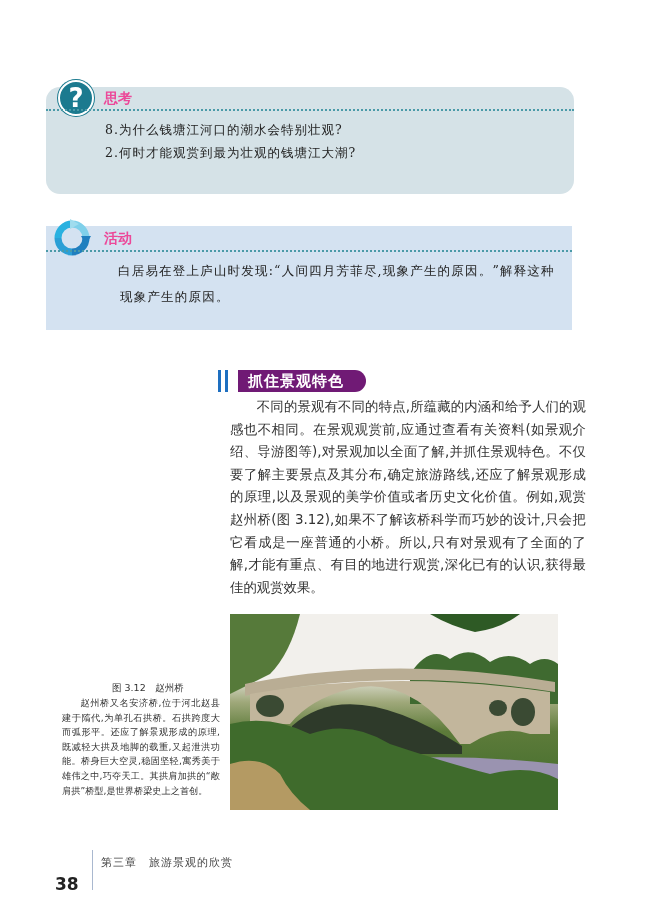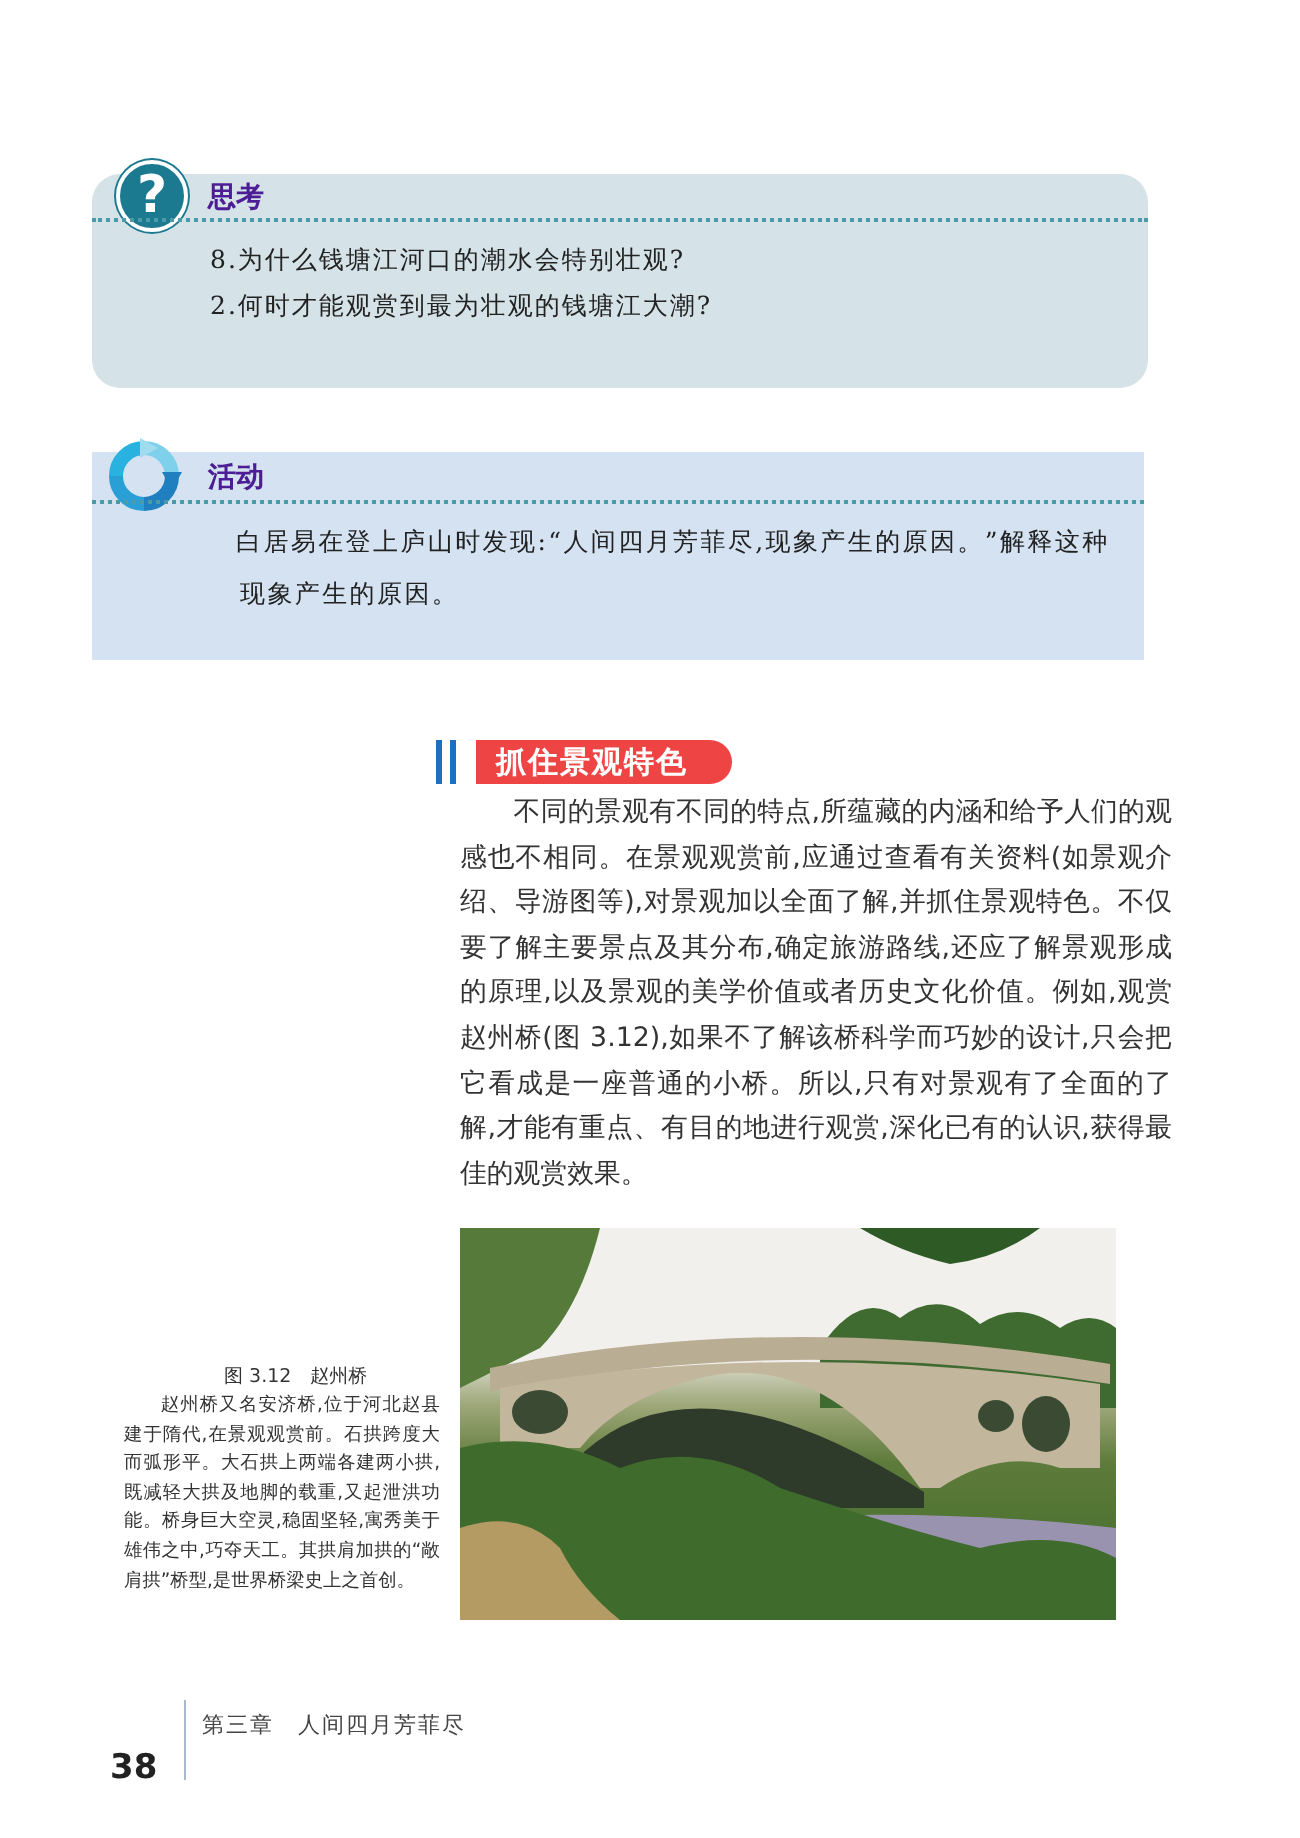--- a/index.html
+++ b/index.html
@@ -13,40 +13,40 @@
     .think-box {
       left: 46px; top: 87px; width: 528px; height: 107px;
       background: #d5e2e7; border-radius: 14px;
     }
     .think-icon {
       left: 58px; top: 80px; width: 32px; height: 32px; border-radius: 50%;
       background: #1b7a8f; border: 2px solid #fff; box-shadow: 0 0 0 1px #1b7a8f;
       color: #fff; font: bold 26px/32px "DejaVu Sans", sans-serif; text-align: center;
     }
     .box-title {
-      font-family: "DejaVu Sans", sans-serif; font-weight: bold; font-size: 14px; color: #4c1d95;
+      font-family: "DejaVu Sans", sans-serif; font-weight: bold; font-size: 14px; color: #ec4899;
     }
     .dots {
       height: 0; border-top: 2px dotted #4a9aa8;
     }
     .q-line { font-size: 12.5px; letter-spacing: 1px; color: #222; }
 
     
     .act-box {
       left: 46px; top: 226px; width: 526px; height: 104px; background: #d4e2f1;
     }
     .act-icon { left: 52px; top: 218px; width: 40px; height: 40px; }
     .act-text { font-size: 12.5px; letter-spacing: 1.2px; color: #222; line-height: 26px; }
 
     
     .sec-bars { left: 218px; top: 370px; }
     .sec-bar { position: absolute; top: 0; width: 3px; height: 22px; background: #1e6fc0; }
     .sec-title {
       left: 238px; top: 370px; height: 22px; padding: 0 22px 0 10px;
-      background: #ef4444; color: #fff; border-radius: 0 14px 14px 0;
+      background: #701a75; color: #fff; border-radius: 0 14px 14px 0;
       font: bold 15px/22px "DejaVu Sans", sans-serif; letter-spacing: 1px;
     }
 
     .body-text {
       left: 230px; top: 396px; width: 356px;
       font-family: "DejaVu Sans", sans-serif; font-size: 13.4px; line-height: 22.6px; color: #333;
       text-align: justify;
     }
     .body-text p { margin: 0; text-indent: 2em; }
 
@@ -96,21 +96,21 @@
   <div class="sec-bar" style="left:7px;"></div>
 </div>
 <div class="abs sec-title">抓住景观特色</div>
 
 <div class="abs body-text">
   <p>不同的景观有不同的特点,所蕴藏的内涵和给予人们的观感也不相同。在景观观赏前,应通过查看有关资料(如景观介绍、导游图等),对景观加以全面了解,并抓住景观特色。不仅要了解主要景点及其分布,确定旅游路线,还应了解景观形成的原理,以及景观的美学价值或者历史文化价值。例如,观赏赵州桥(图 3.12),如果不了解该桥科学而巧妙的设计,只会把它看成是一座普通的小桥。所以,只有对景观有了全面的了解,才能有重点、有目的地进行观赏,深化已有的认识,获得最佳的观赏效果。</p>
 </div>
 
 <div class="abs caption-title">图 3.12　赵州桥</div>
 <div class="abs caption-text">
-  <p>赵州桥又名安济桥,位于河北赵县建于隋代,在景观观赏前。石拱跨度大而弧形平。大石拱上两端各建两小拱,既减轻大拱及地脚的载重,又起泄洪功能。桥身巨大空灵,稳固坚轻,寓秀美于雄伟之中,巧夺天工。其拱肩加拱的“敞肩拱”桥型,是世界桥梁史上之首创。</p>
+  <p>赵州桥又名安济桥,位于河北赵县建于隋代,为单孔石拱桥。石拱跨度大而弧形平。还应了解景观形成的原理,既减轻大拱及地脚的载重,又起泄洪功能。桥身巨大空灵,稳固坚轻,寓秀美于雄伟之中,巧夺天工。其拱肩加拱的“敞肩拱”桥型,是世界桥梁史上之首创。</p>
 </div>
 
 <div class="abs photo">
   <svg width="328" height="196" viewBox="0 0 328 196">
 
     <rect x="0" y="0" width="328" height="70" fill="#f2f0ec"></rect>
 
     <path d="M180 60 Q200 30 220 45 Q240 30 260 48 Q280 35 300 50 Q315 40 328 50 L328 90 L180 90 Z" fill="#3f6a30"></path>
 
     <path d="M0 0 L70 0 Q60 40 40 60 L0 80 Z" fill="#567a3a"></path>
@@ -129,13 +129,13 @@
 
     <path d="M0 110 Q40 100 80 120 Q120 105 160 130 Q220 150 260 160 Q300 150 328 165 L328 196 L0 196 Z" fill="#3f6b2c"></path>
     <path d="M0 150 Q30 140 50 160 Q60 180 80 196 L0 196 Z" fill="#b49a63"></path>
 
     <path d="M200 0 L290 0 Q270 15 245 18 Q220 12 200 0 Z" fill="#2e5a25"></path>
   </svg>
 </div>
 
 <div class="abs page-num">38</div>
 <div class="abs footer-rule"></div>
-<div class="abs footer-text">第三章　人间四月芳菲尽</div>
+<div class="abs footer-text">第三章　旅游景观的欣赏</div>
 
 </body></html>

